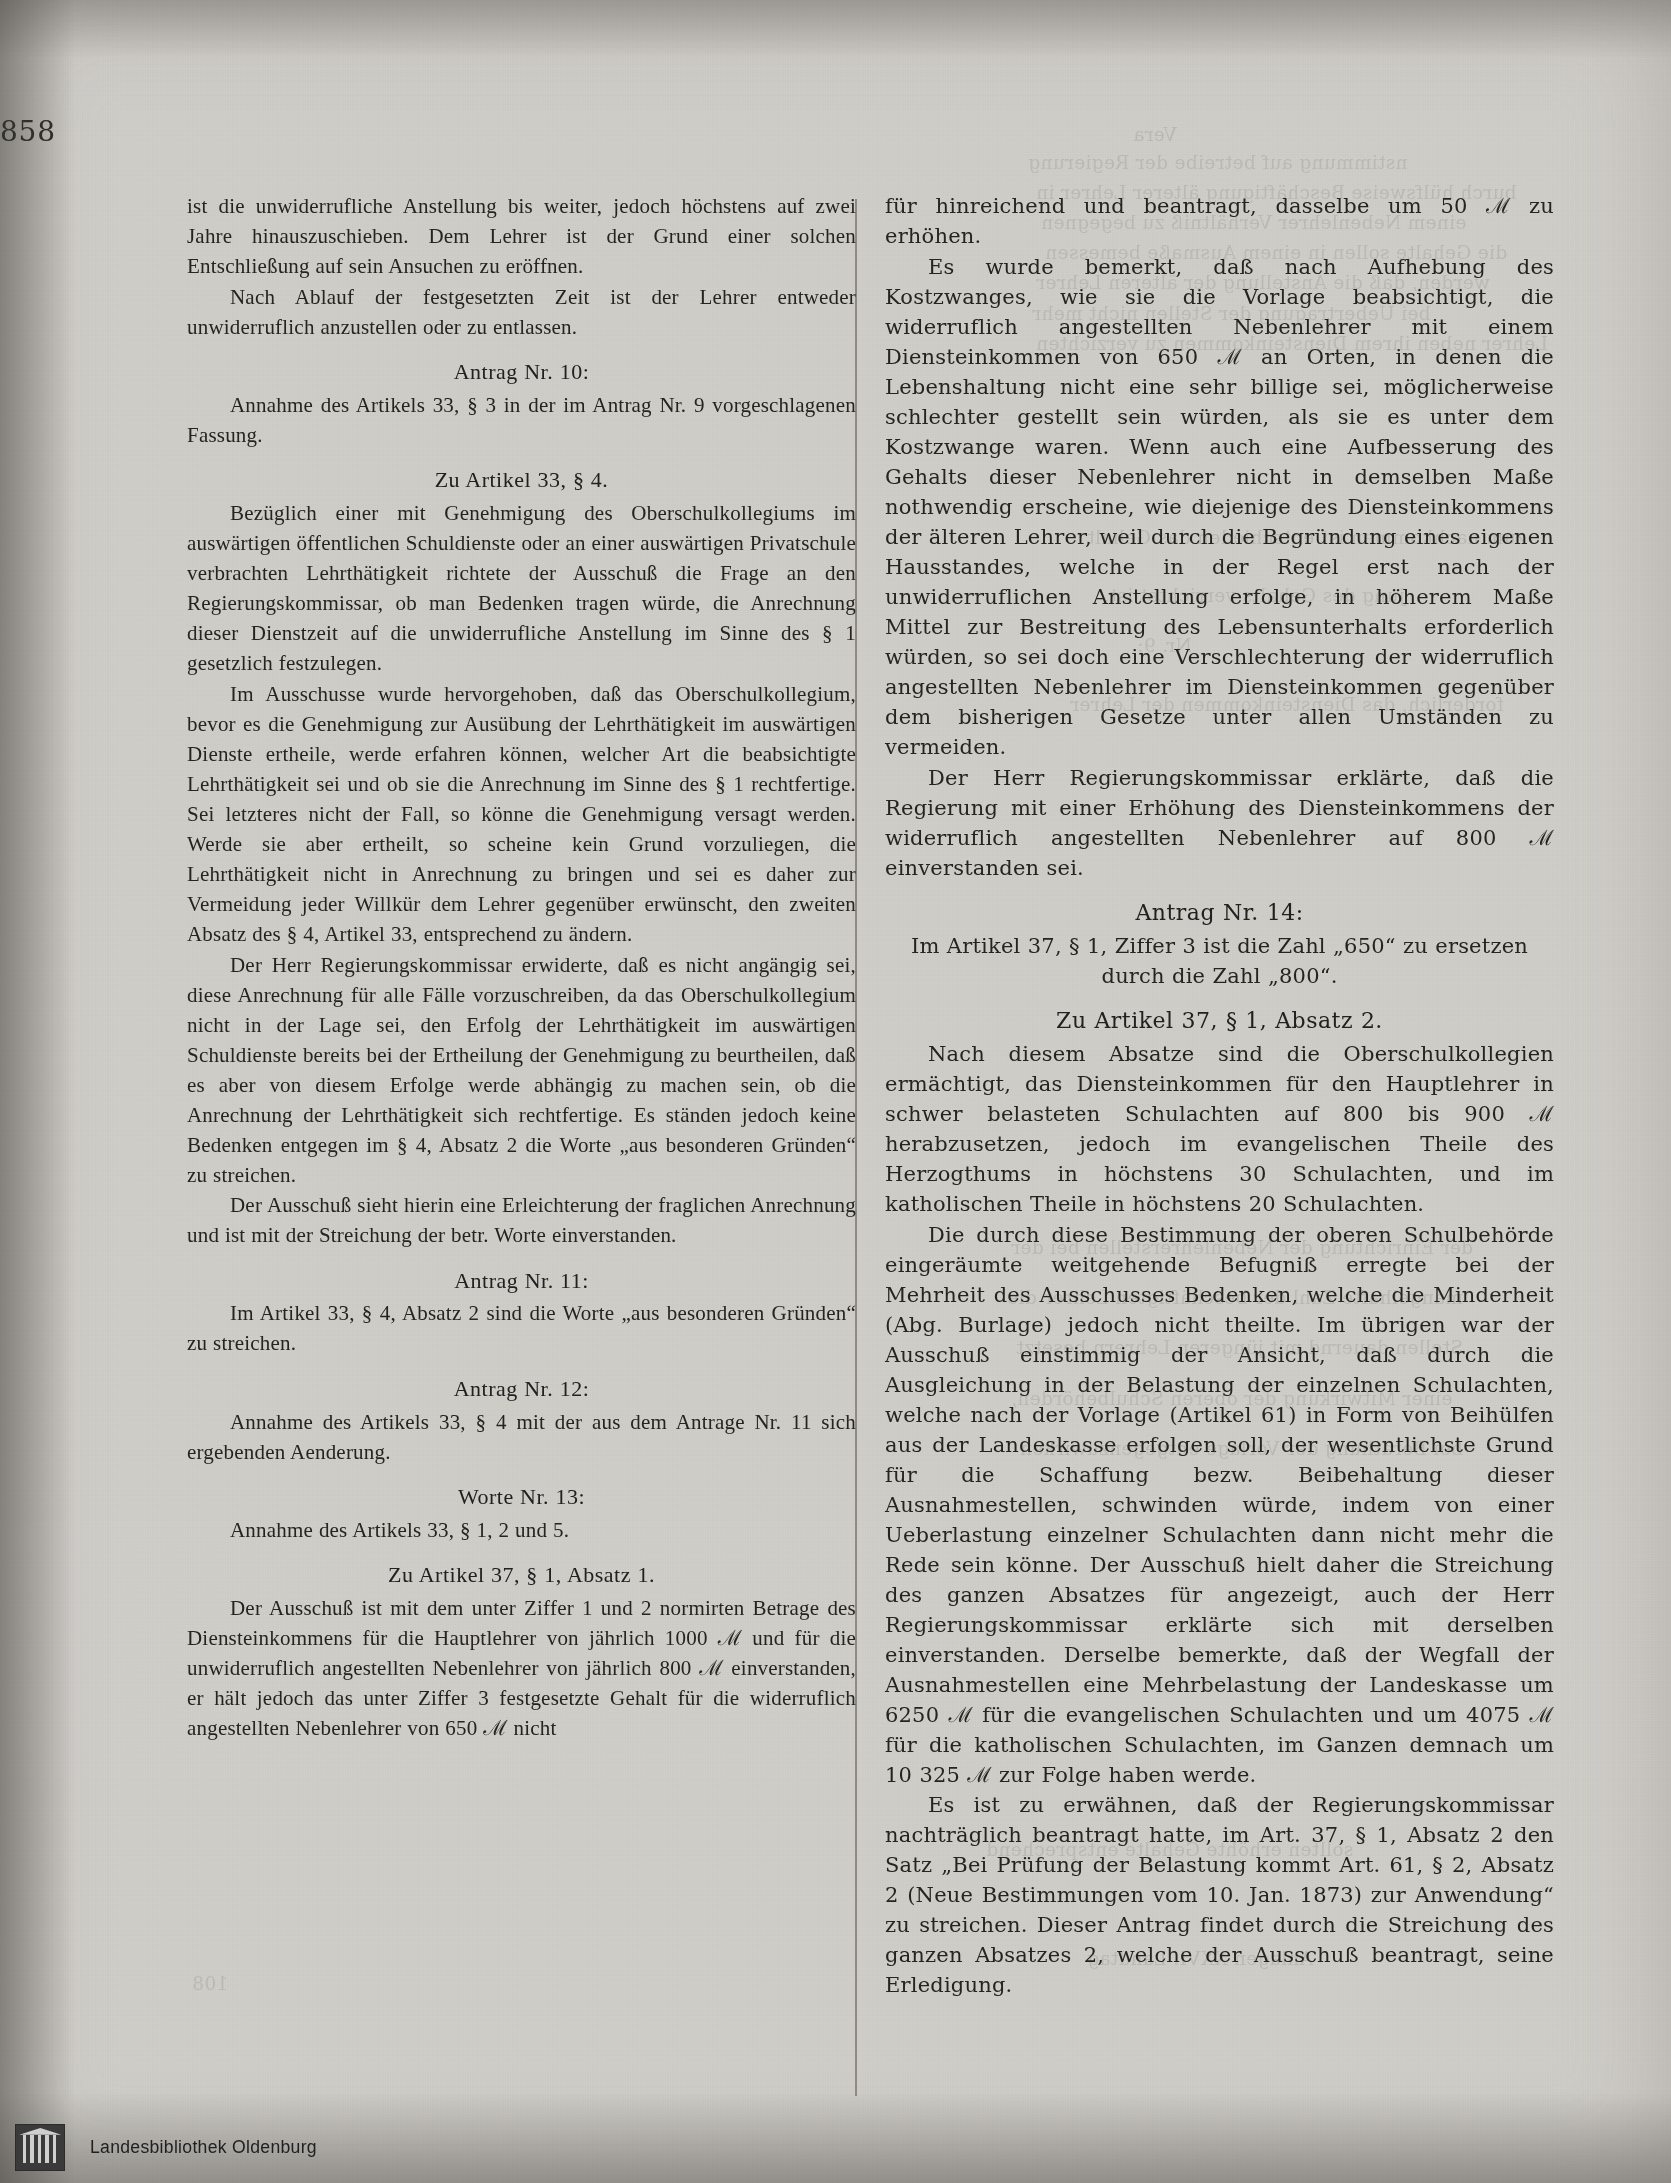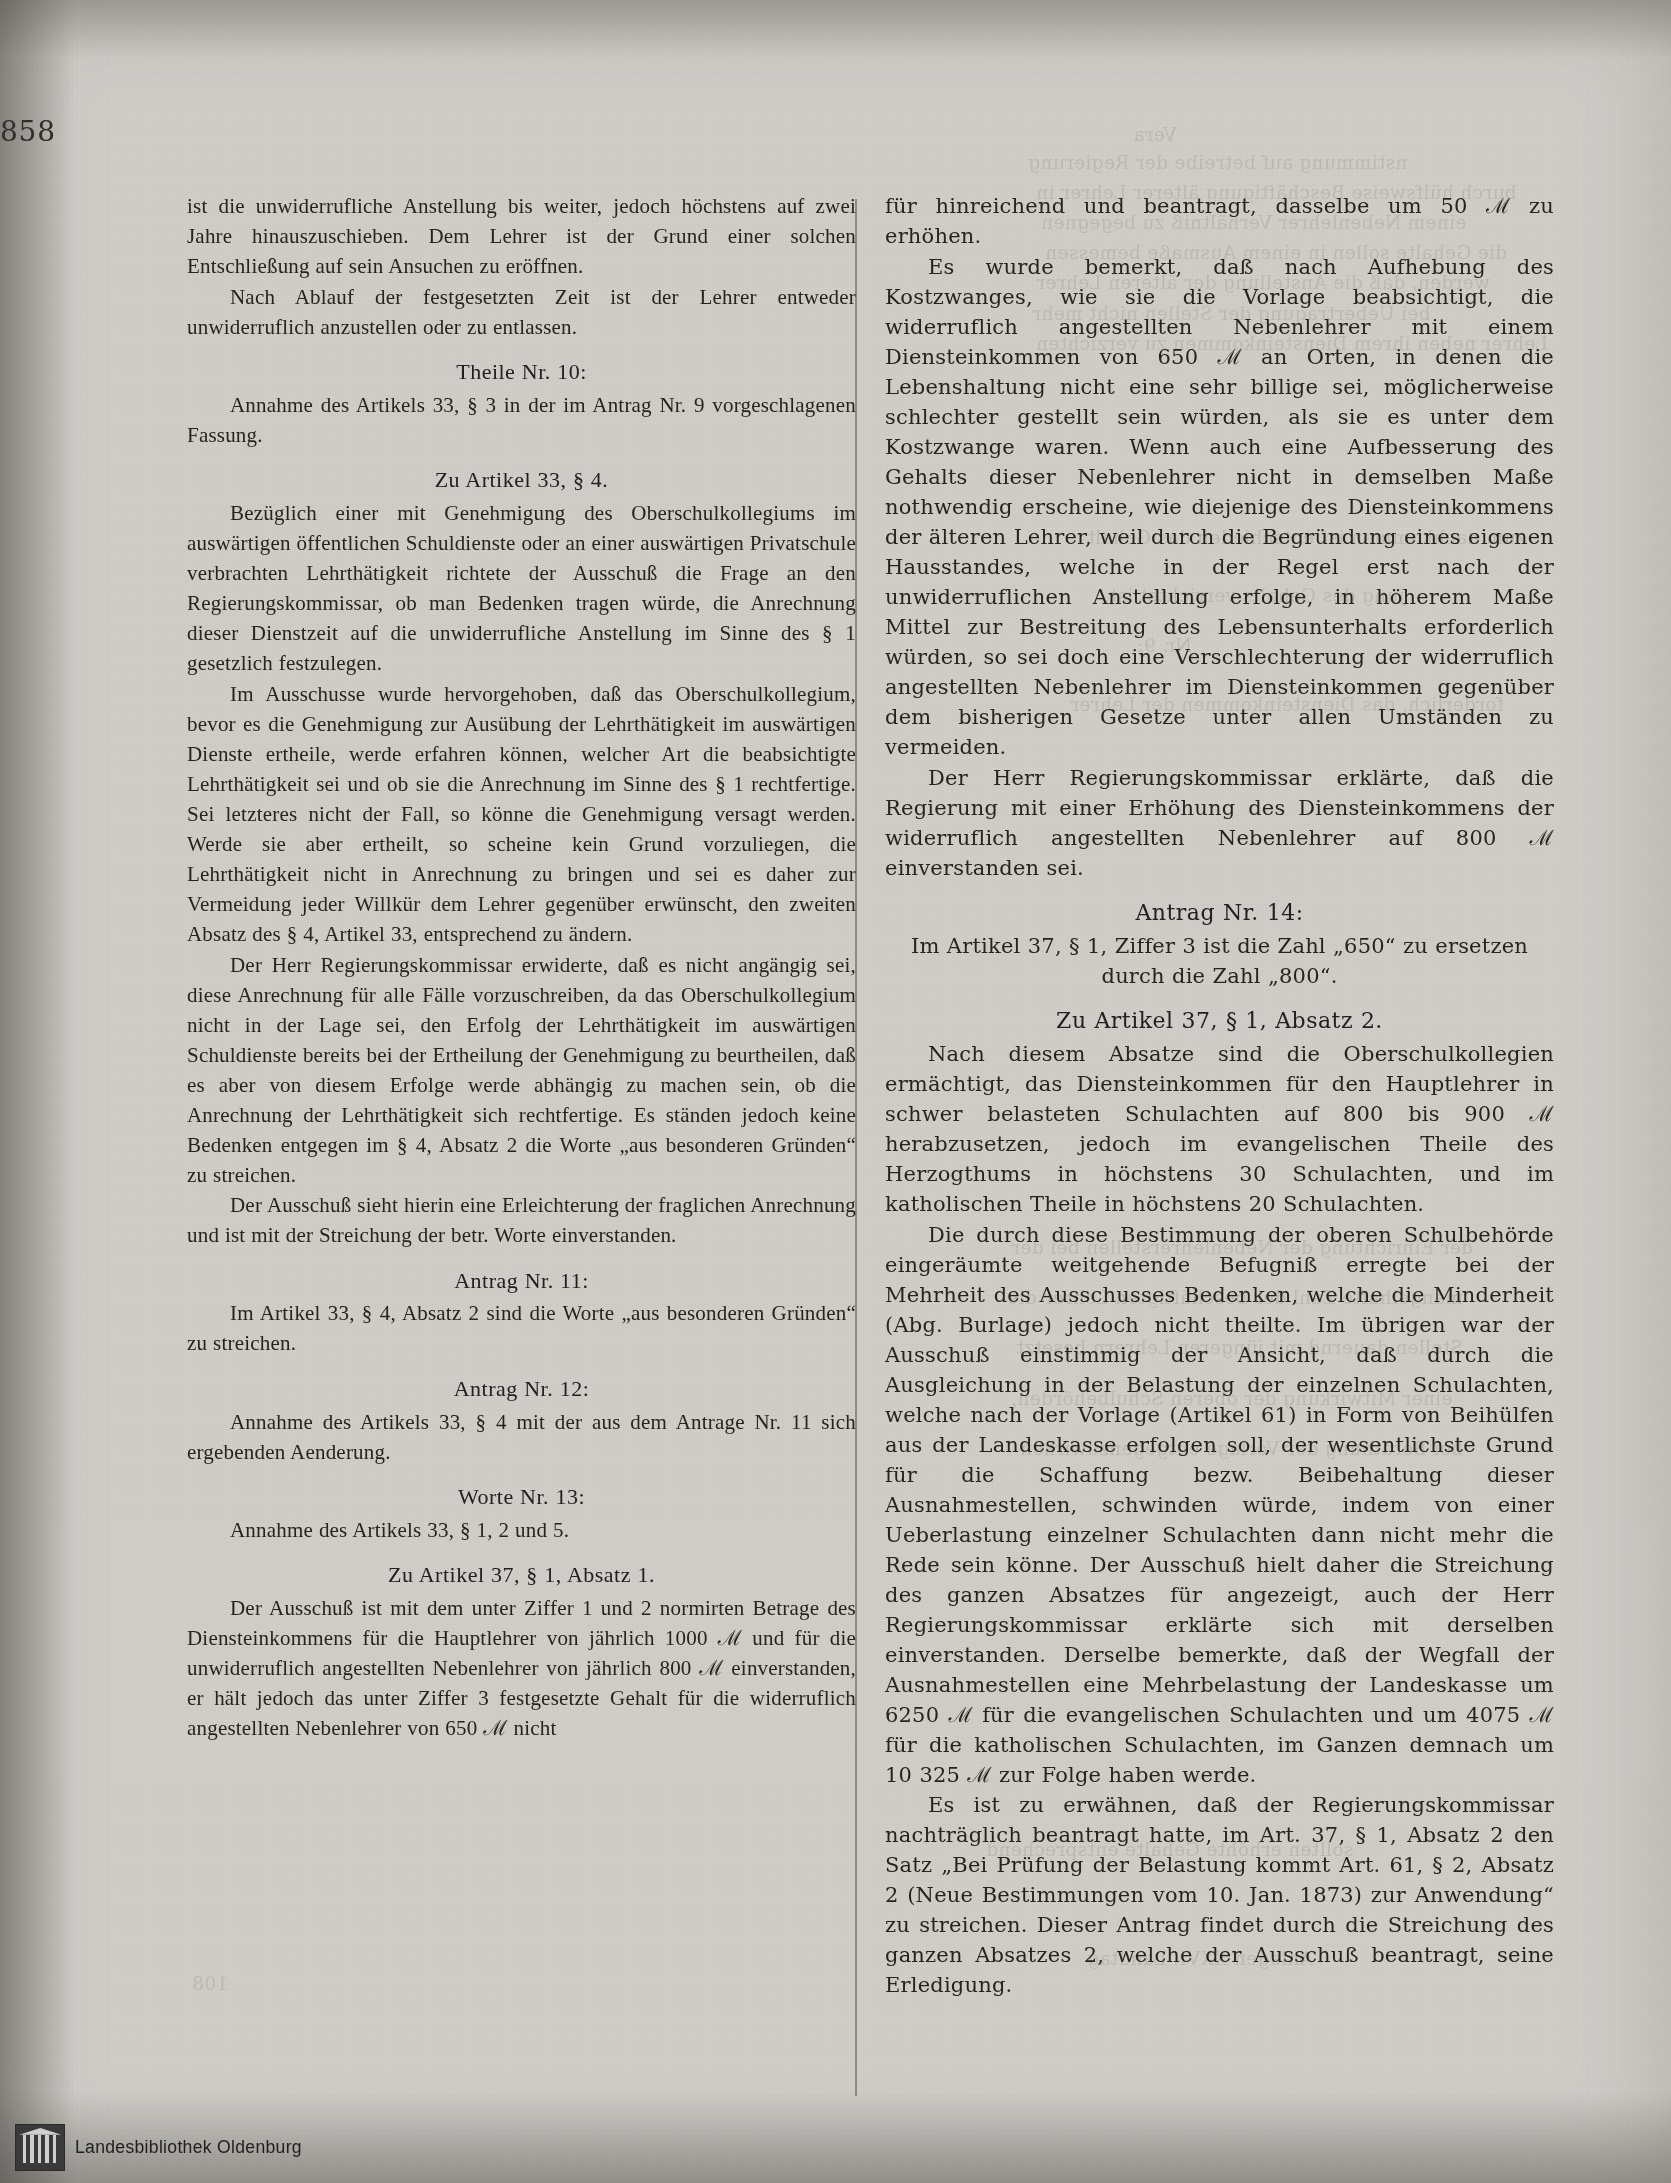--- a/index.html
+++ b/index.html
@@ -106,21 +106,21 @@
     color: #232120;
     letter-spacing: 0.5px;
   }
   .stamp {
     position: absolute;
     left: 15px;
     bottom: 11.7px;
     height: 48px;
     display: flex;
     align-items: center;
-    gap: 10px;
+    gap: 25px;
   }
   .stamp-box {
     width: 48px;
     height: 45px;
     background: #3a3a3a;
     position: relative;
     border: 1.7px solid #2b2b2b;
   }
   .stamp-box:before {
     content: "";
@@ -196,21 +196,21 @@
       <div class="bleed" style="top: 1973px; left: 192px;">108</div>
     </div>
 
   <div class="page-number">858</div>
 
   <div class="columns">
     <div class="rule"></div>
     <div class="col col-left" id="col-left">
         <p class="">ist die unwiderrufliche Anstellung bis weiter, jedoch höchstens auf zwei Jahre hinauszuschieben. Dem Lehrer ist der Grund einer solchen Entschließung auf sein Ansuchen zu eröffnen.</p>
         <p class="ind">Nach Ablauf der festgesetzten Zeit ist der Lehrer entweder unwiderruflich anzustellen oder zu entlassen.</p>
-        <p class="hd">Theile Nr. 10:</p>
+        <p class="hd">Antrag Nr. 10:</p>
         <p class="ind">Annahme des Artikels 33, § 3 in der im Antrag Nr. 9 vorgeschlagenen Fassung.</p>
         <p class="hd">Zu Artikel 33, § 4.</p>
         <p class="ind">Bezüglich einer mit Genehmigung des Oberschulkollegiums im auswärtigen öffentlichen Schuldienste oder an einer auswärtigen Privatschule verbrachten Lehrthätigkeit richtete der Ausschuß die Frage an den Regierungskommissar, ob man Bedenken tragen würde, die Anrechnung dieser Dienstzeit auf die unwiderrufliche Anstellung im Sinne des § 1 gesetzlich festzulegen.</p>
         <p class="ind">Im Ausschusse wurde hervorgehoben, daß das Oberschulkollegium, bevor es die Genehmigung zur Ausübung der Lehrthätigkeit im auswärtigen Dienste ertheile, werde erfahren können, welcher Art die beabsichtigte Lehrthätigkeit sei und ob sie die Anrechnung im Sinne des § 1 rechtfertige. Sei letzteres nicht der Fall, so könne die Genehmigung versagt werden. Werde sie aber ertheilt, so scheine kein Grund vorzuliegen, die Lehrthätigkeit nicht in Anrechnung zu bringen und sei es daher zur Vermeidung jeder Willkür dem Lehrer gegenüber erwünscht, den zweiten Absatz des § 4, Artikel 33, entsprechend zu ändern.</p>
         <p class="ind">Der Herr Regierungskommissar erwiderte, daß es nicht angängig sei, diese Anrechnung für alle Fälle vorzuschreiben, da das Oberschulkollegium nicht in der Lage sei, den Erfolg der Lehrthätigkeit im auswärtigen Schuldienste bereits bei der Ertheilung der Genehmigung zu beurtheilen, daß es aber von diesem Erfolge werde abhängig zu machen sein, ob die Anrechnung der Lehrthätigkeit sich rechtfertige. Es ständen jedoch keine Bedenken entgegen im § 4, Absatz 2 die Worte „aus besonderen Gründen“ zu streichen.</p>
         <p class="ind">Der Ausschuß sieht hierin eine Erleichterung der fraglichen Anrechnung und ist mit der Streichung der betr. Worte einverstanden.</p>
         <p class="hd">Antrag Nr. 11:</p>
         <p class="ind">Im Artikel 33, § 4, Absatz 2 sind die Worte „aus besonderen Gründen“ zu streichen.</p>
         <p class="hd">Antrag Nr. 12:</p>
         <p class="ind">Annahme des Artikels 33, § 4 mit der aus dem Antrage Nr. 11 sich ergebenden Aenderung.</p>

